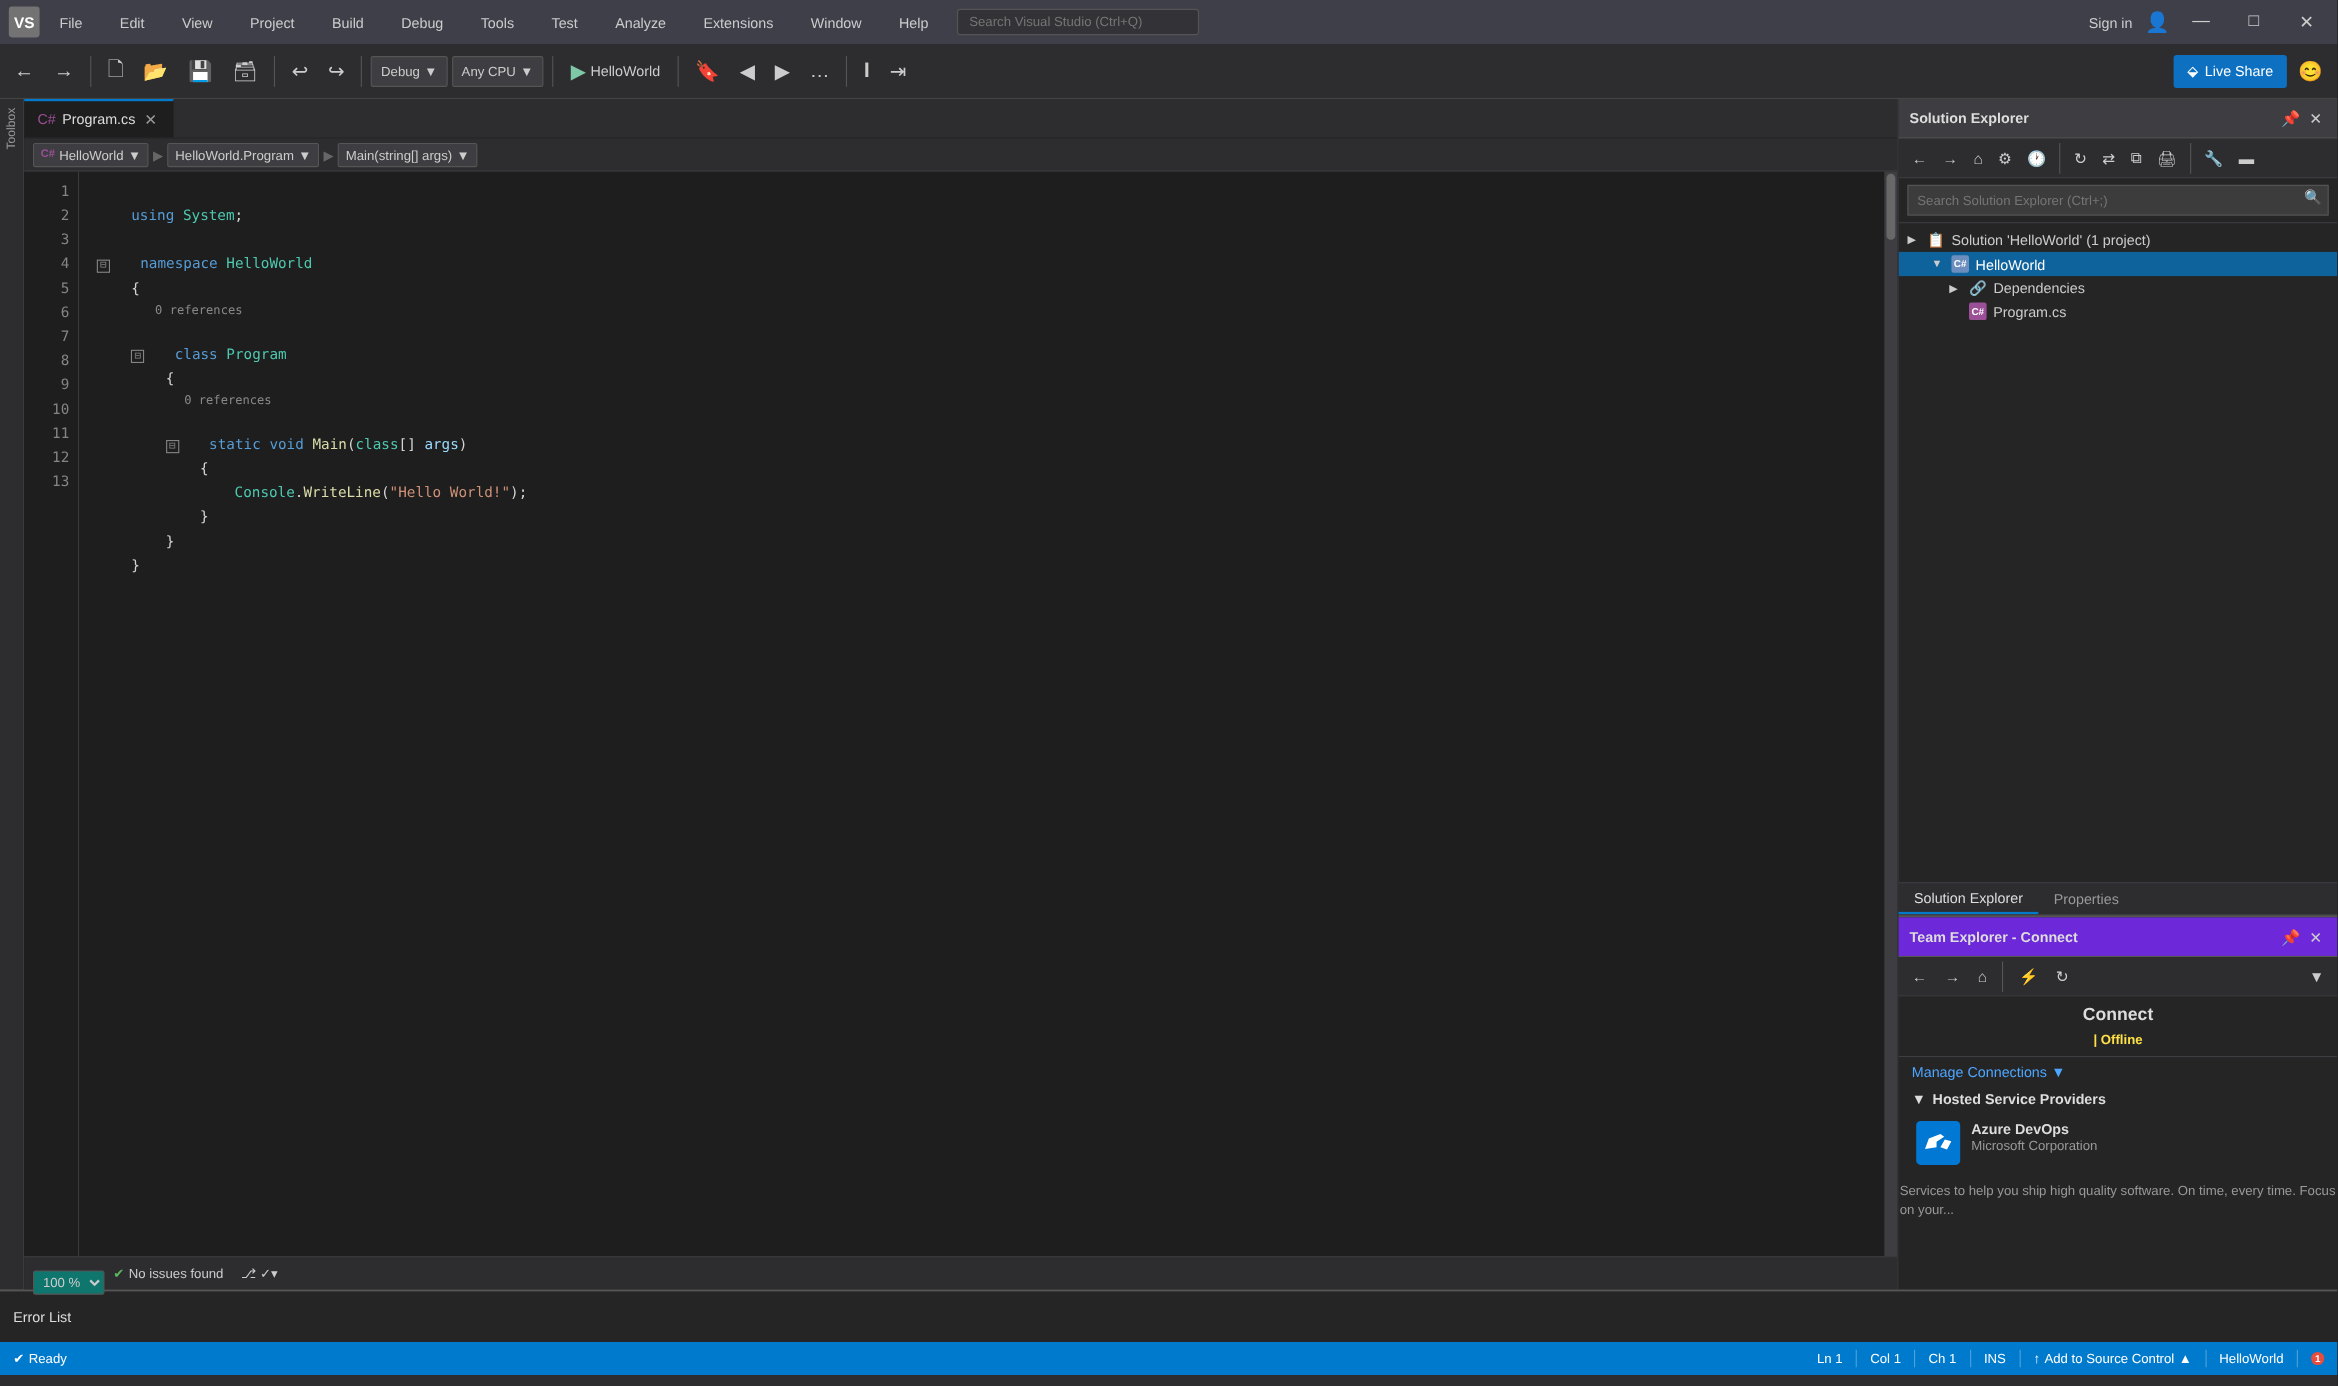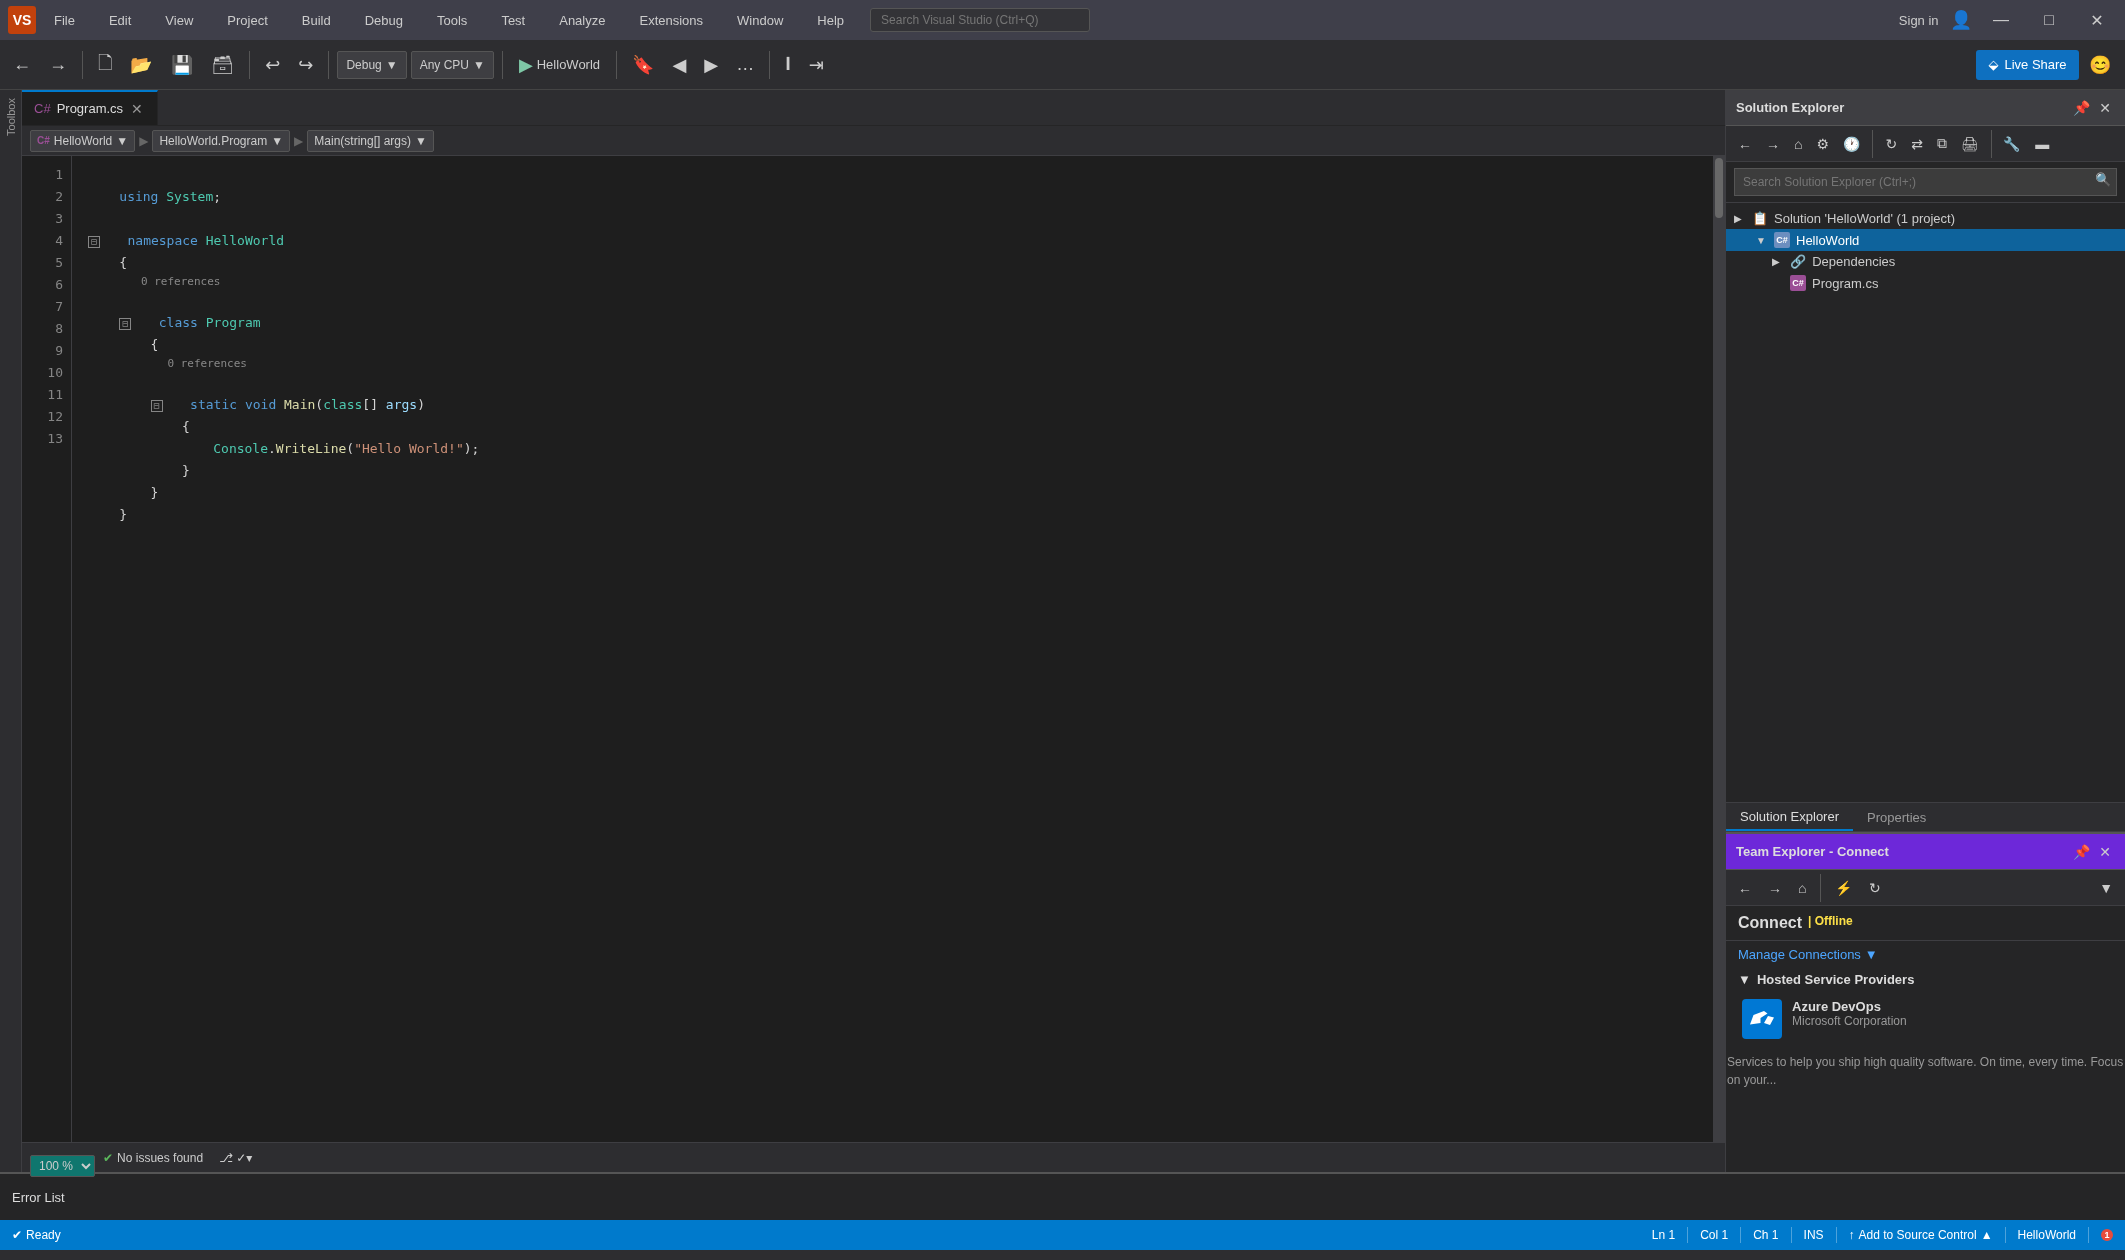--- a/index.html
+++ b/index.html
@@ -1,20 +1,20 @@
 <!DOCTYPE html>
 <html><head>
   <meta charset="utf-8">
   <style>
     * { box-sizing: border-box; margin: 0; padding: 0; }
     body { font-family: 'Segoe UI', sans-serif; font-size: 13px; background: #2d2d30; color: #ddd; height: 1260px; width: 2125px; overflow: hidden; }
 
     
     #titlebar { background: #3f3f4a; height: 40px; display: flex; align-items: center; padding: 0 8px; gap: 8px; }
-    #titlebar .vs-logo { width: 28px; height: 28px; background: #c2410c; border-radius: 3px; display: flex; align-items: center; justify-content: center; color: white; font-weight: bold; font-size: 14px; flex-shrink: 0; }
+    #titlebar .vs-logo { width: 28px; height: 28px; background: #737373; border-radius: 3px; display: flex; align-items: center; justify-content: center; color: white; font-weight: bold; font-size: 14px; flex-shrink: 0; }
     #titlebar .menu-items { display: flex; gap: 14px; }
     #titlebar .menu-item { color: #ccc; padding: 4px 10px; cursor: pointer; font-size: 13px; border-radius: 3px; }
     #titlebar .search-box { margin-left: 8px; background: #333337; border: 1px solid #555; color: #ccc; padding: 4px 10px; width: 220px; border-radius: 3px; font-size: 12px; }
     #titlebar .spacer { flex: 1; }
     #titlebar .title-actions { display: flex; align-items: center; gap: 12px; color: #ccc; font-size: 13px; }
     #titlebar .win-btn { width: 40px; height: 40px; display: flex; align-items: center; justify-content: center; cursor: pointer; color: #ccc; font-size: 16px; }
 
     
     #toolbar { background: #2d2d30; height: 50px; display: flex; align-items: center; padding: 0 6px; gap: 4px; border-bottom: 1px solid #444; }
     .toolbar-btn { background: transparent; border: 1px solid transparent; color: #ccc; padding: 4px 6px; cursor: pointer; border-radius: 2px; font-size: 18px; display: flex; align-items: center; }
@@ -88,21 +88,21 @@
     #panel-tabs { background: #2d2d30; height: 30px; display: flex; align-items: center; border-top: 1px solid #3e3e42; border-bottom: 1px solid #3e3e42; }
     .panel-tab { padding: 4px 14px; font-size: 13px; color: #999; cursor: pointer; height: 100%; display: flex; align-items: center; }
     .panel-tab.active { color: #ddd; border-bottom: 2px solid #007acc; }
 
     
     #team-explorer { height: 340px; display: flex; flex-direction: column; border-top: 2px solid #555; }
     #te-header { background: #6d28d9; height: 36px; display: flex; align-items: center; padding: 0 10px; font-size: 13px; font-weight: 600; color: #ddd; border-bottom: 1px solid #555; }
     #te-header .te-title { flex: 1; }
     #te-toolbar { background: #2d2d30; height: 36px; display: flex; align-items: center; padding: 0 6px; gap: 4px; border-bottom: 1px solid #3e3e42; }
     #te-content { flex: 1; overflow: auto; padding: 0; background: #252526; }
-    .connect-header { display: flex; align-items: flex-start; padding: 8px 12px; gap: 6px; border-bottom: 1px solid #3e3e42; }
+    .connect-header { display: flex; align-items: center; padding: 8px 12px; gap: 6px; border-bottom: 1px solid #3e3e42; flex-direction: column; }
     .connect-title { font-size: 16px; font-weight: 600; color: #ddd; }
     .connect-status { color: #fde047; font-size: 12px; font-weight: bold; }
     .manage-conn { color: #4da6ff; font-size: 13px; cursor: pointer; padding: 6px 12px; display: flex; align-items: center; gap: 4px; }
     .section-header { display: flex; align-items: center; gap: 6px; padding: 4px 12px; cursor: pointer; font-size: 13px; color: #ddd; font-weight: 600; }
     .azure-item { display: flex; align-items: flex-start; gap: 10px; padding: 8px 16px; }
     .azure-logo { width: 40px; height: 40px; background: #0078d4; border-radius: 4px; display: flex; align-items: center; justify-content: center; flex-shrink: 0; }
     .azure-info .name { color: #ddd; font-size: 13px; font-weight: 600; }
     .azure-info .corp { color: #999; font-size: 12px; }
     .azure-desc { padding: 6px 1px; font-size: 12px; color: #999; line-height: 1.5; }
 

